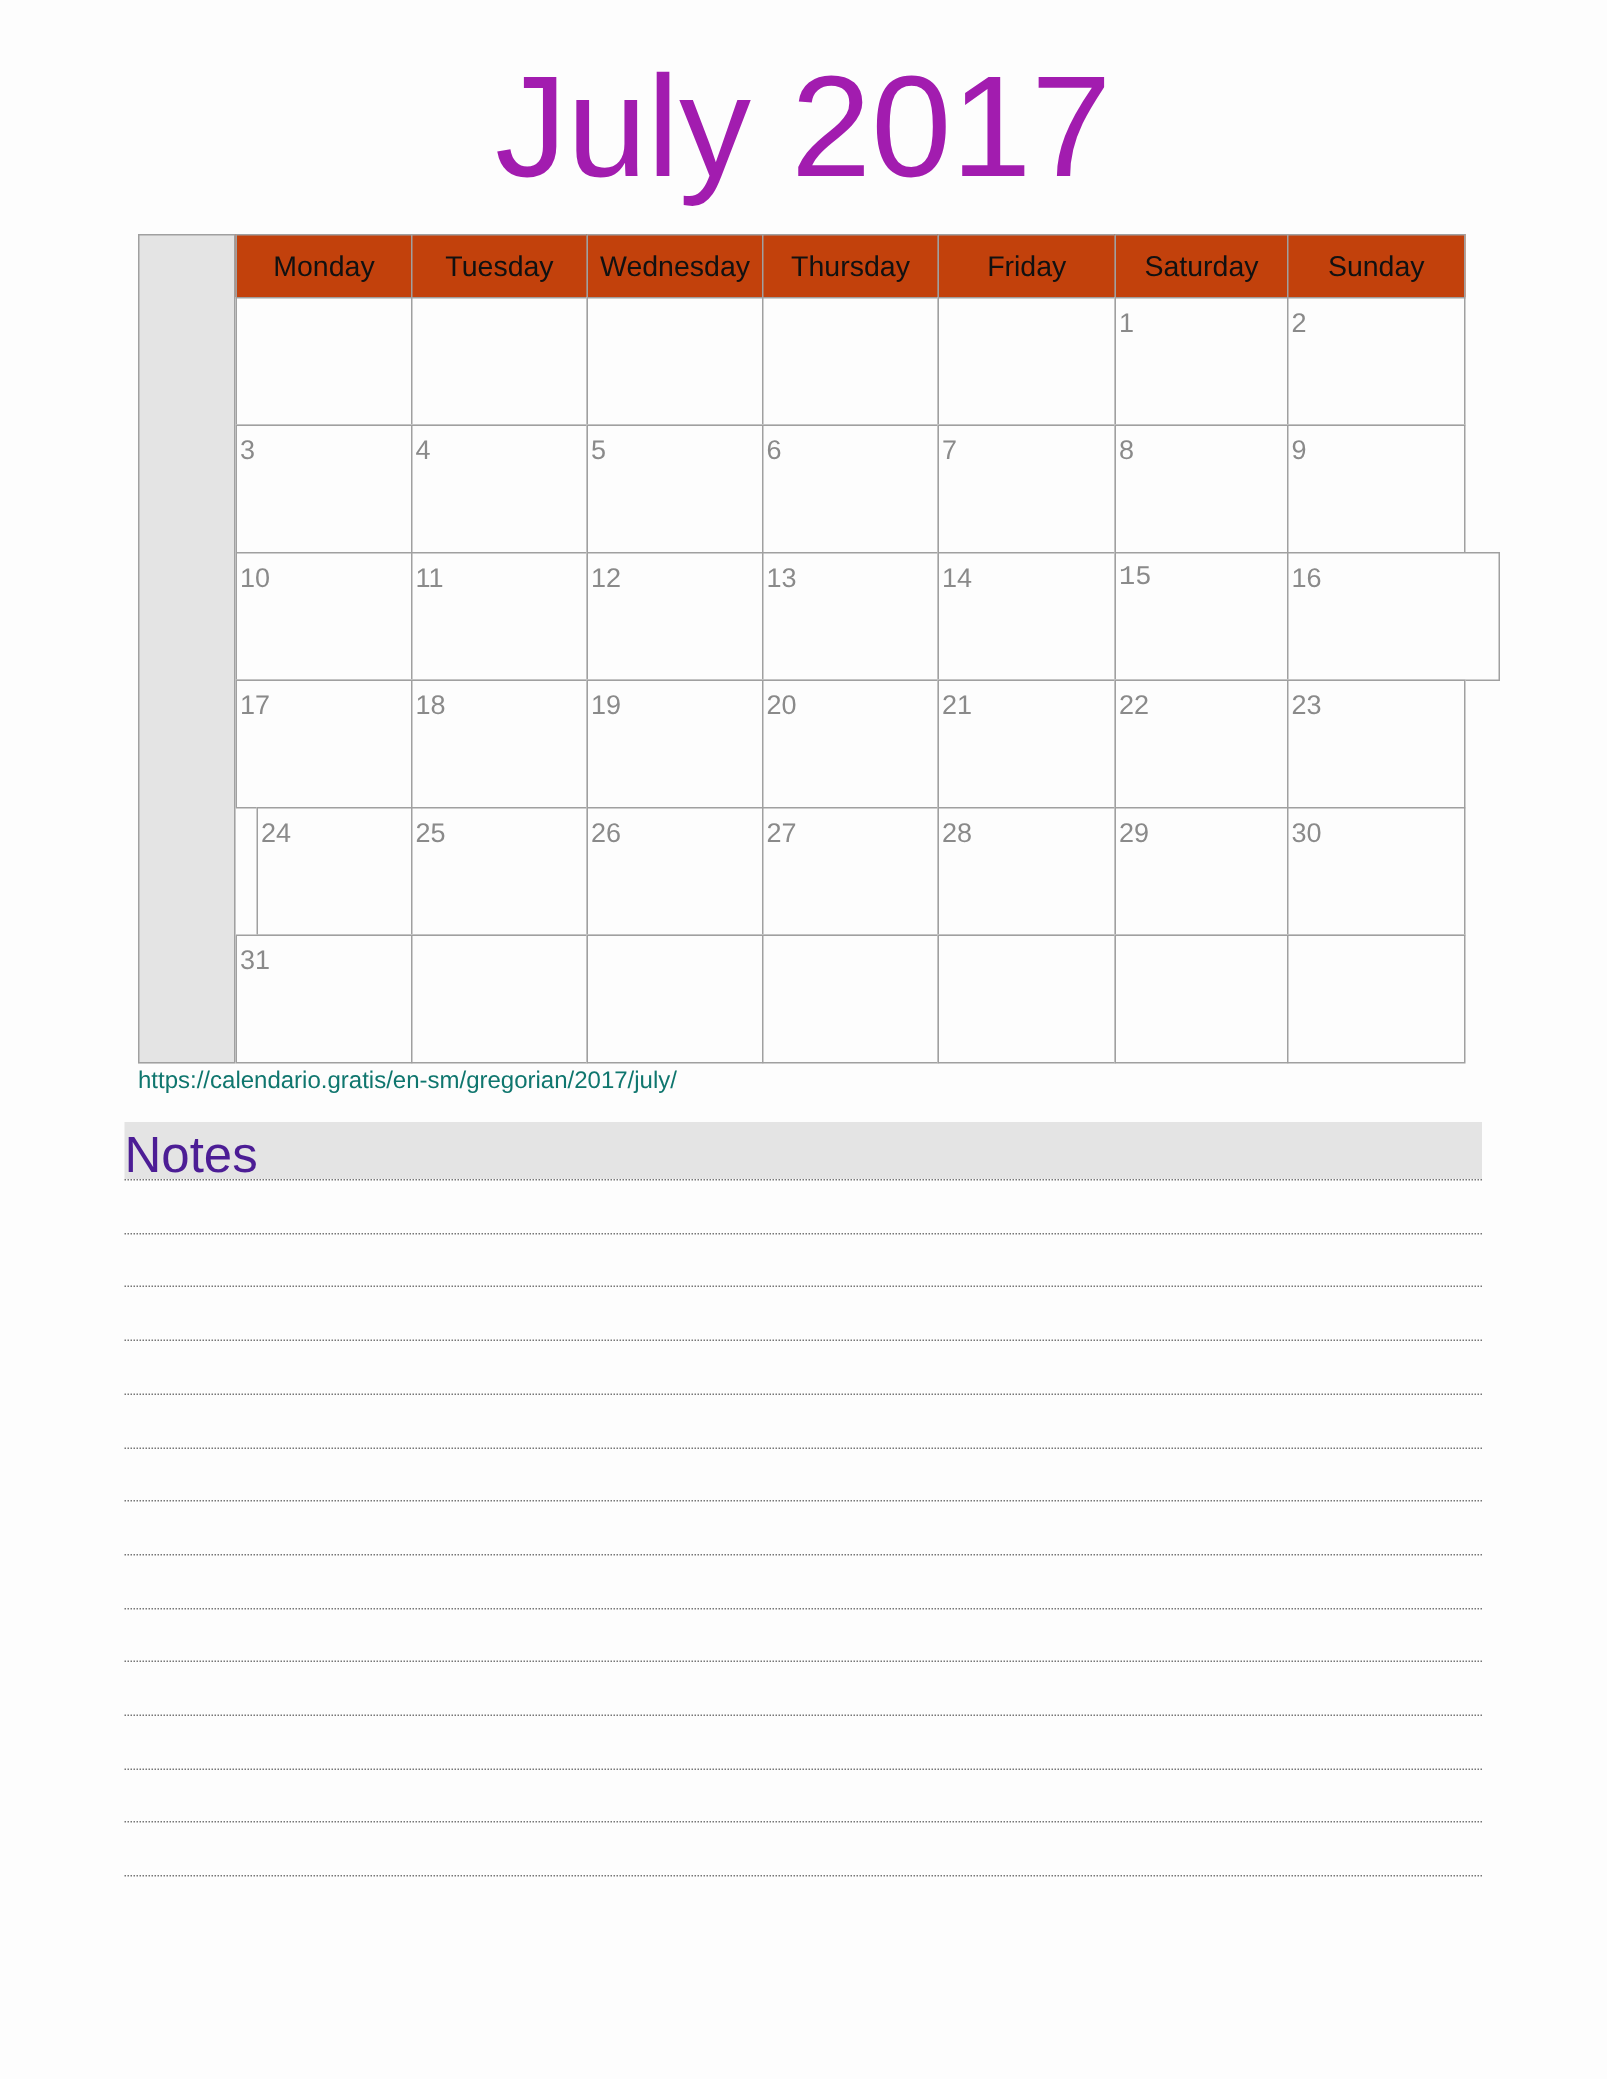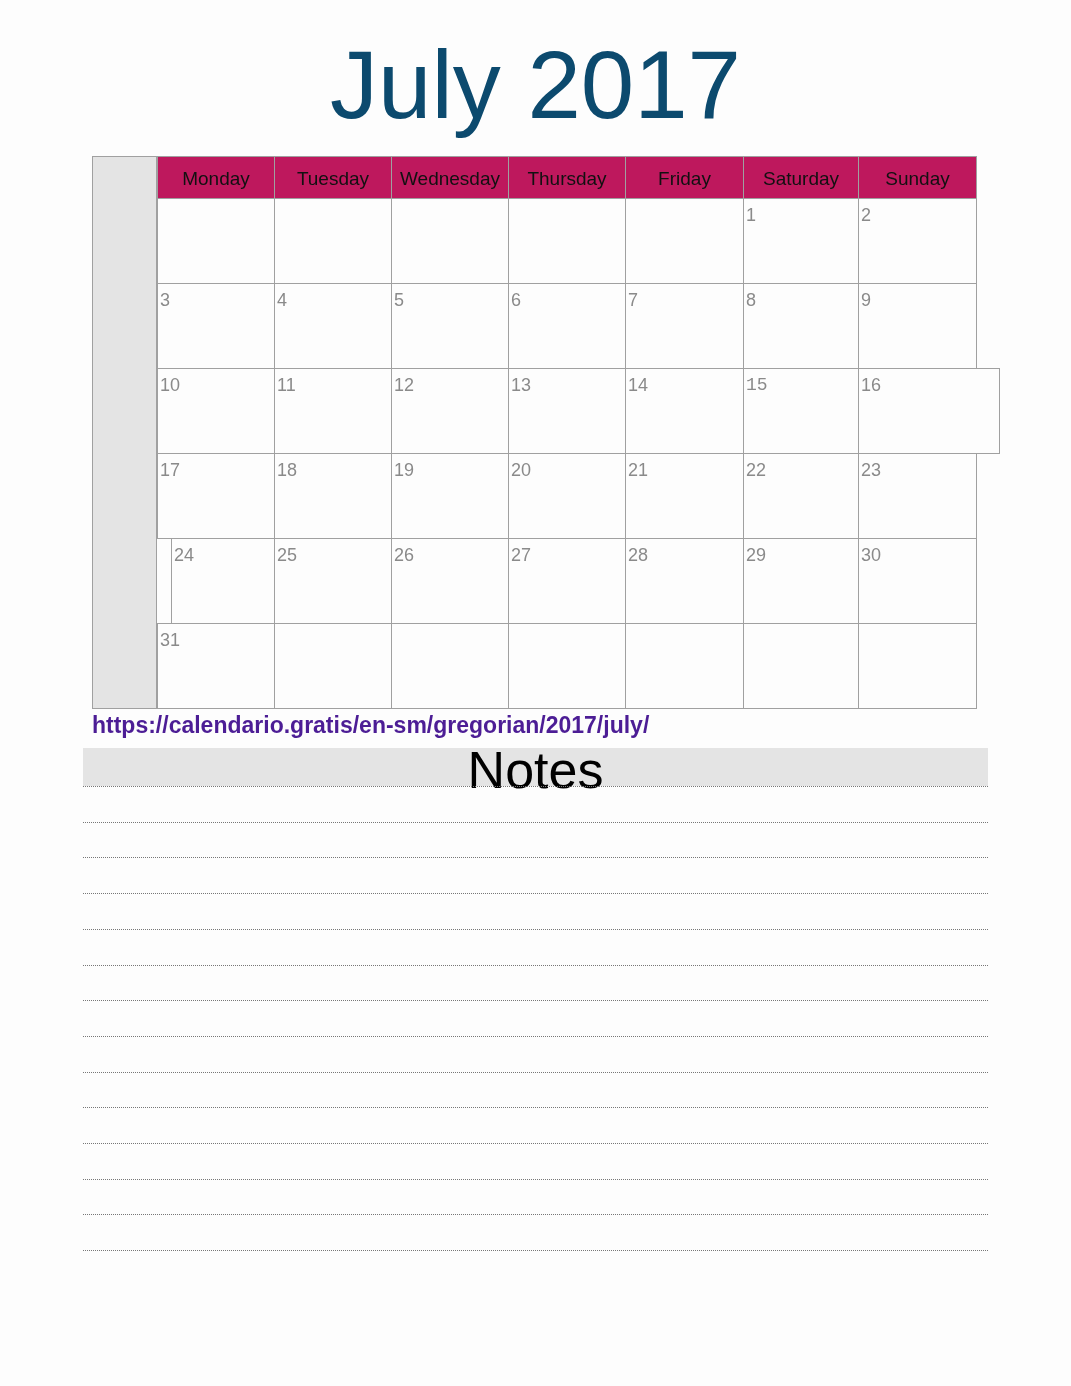--- a/index.html
+++ b/index.html
@@ -1,24 +1,24 @@
 <!DOCTYPE html>
 <html><head>
 <meta charset="utf-8">
 <style>
   html, body { margin:0; padding:0; }
   body { width:1071px; height:1386px; background:#fdfdfd; position:relative; font-family:"Liberation Sans", sans-serif; overflow:hidden; }
-  .title { position:absolute; left:0; width:1071px; top:30px; text-align:center; font-size:96px; line-height:110px; color:#0c4a6e; }
+  .title { position:absolute; left:0; width:1071px; top:30px; text-align:center; font-size:96px; line-height:110px; color:#a21caf; }
   .cal { position:absolute; left:92px; top:156px; width:884px; height:553px; }
   .weekcol { position:absolute; left:0; top:0; width:65px; height:553px; background:#e4e4e4; border:1px solid #a0a0a0; box-sizing:border-box; }
-  .hdr { position:absolute; top:0; height:43px; background:#be185d; border:1px solid #a0a0a0; box-sizing:border-box; font-size:19px; color:#111; text-align:center; line-height:43px; }
+  .hdr { position:absolute; top:0; height:43px; background:#c2410c; border:1px solid #a0a0a0; box-sizing:border-box; font-size:19px; color:#111; text-align:center; line-height:43px; }
   .cell { position:absolute; height:86px; border:1px solid #a0a0a0; box-sizing:border-box; background:#fdfdfd; }
   .cell span { position:absolute; left:2px; top:6px; font-size:18px; color:#8a8a8a; }
-  .url { position:absolute; left:92px; top:712px; font-size:23px; color:#4c1d95;font-weight:bold; }
-  .notes-bar { position:absolute; left:83px; top:748px; width:905px; height:38px; background:#e4e4e4; text-align:center; font-size:52px; line-height:44px; color:#000000; }
+  .url { position:absolute; left:92px; top:712px; font-size:16px; color:#0f766e; }
+  .notes-bar { position:absolute; left:83px; top:748px; width:905px; height:38px; background:#e4e4e4; font-size:34px; line-height:44px; color:#4c1d95; }
   .line { position:absolute; left:83px; width:905px; height:0; border-top:1px dotted #777; }
 </style>
 </head>
 <body>
 
 <div class="title">July 2017</div>
 
 <div class="cal" id="cal">
   <div class="weekcol"></div>
 <div class="hdr" style="left: 65px; width: 118px;">Monday</div>

